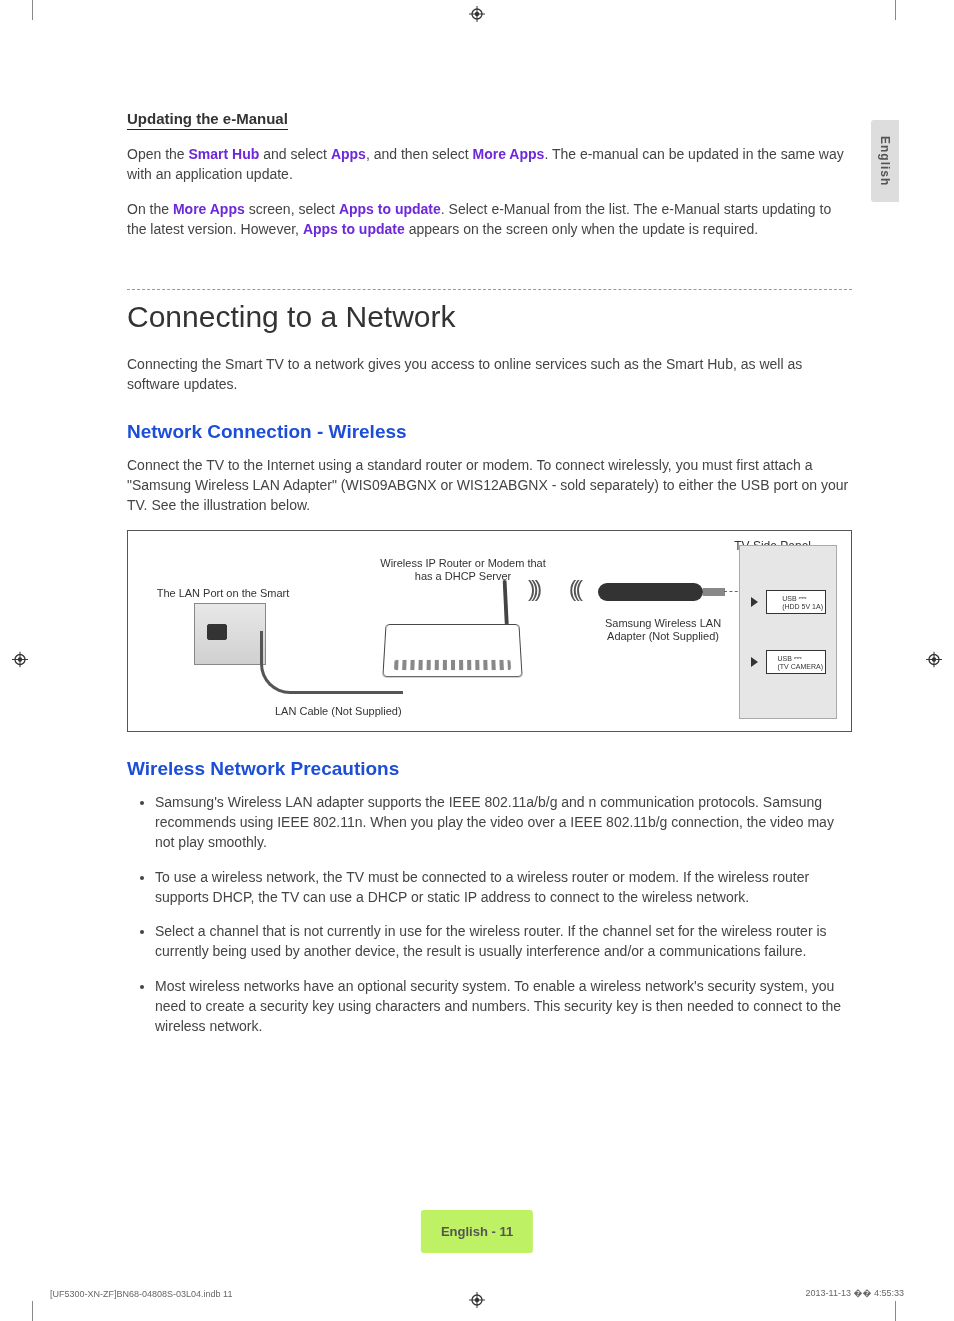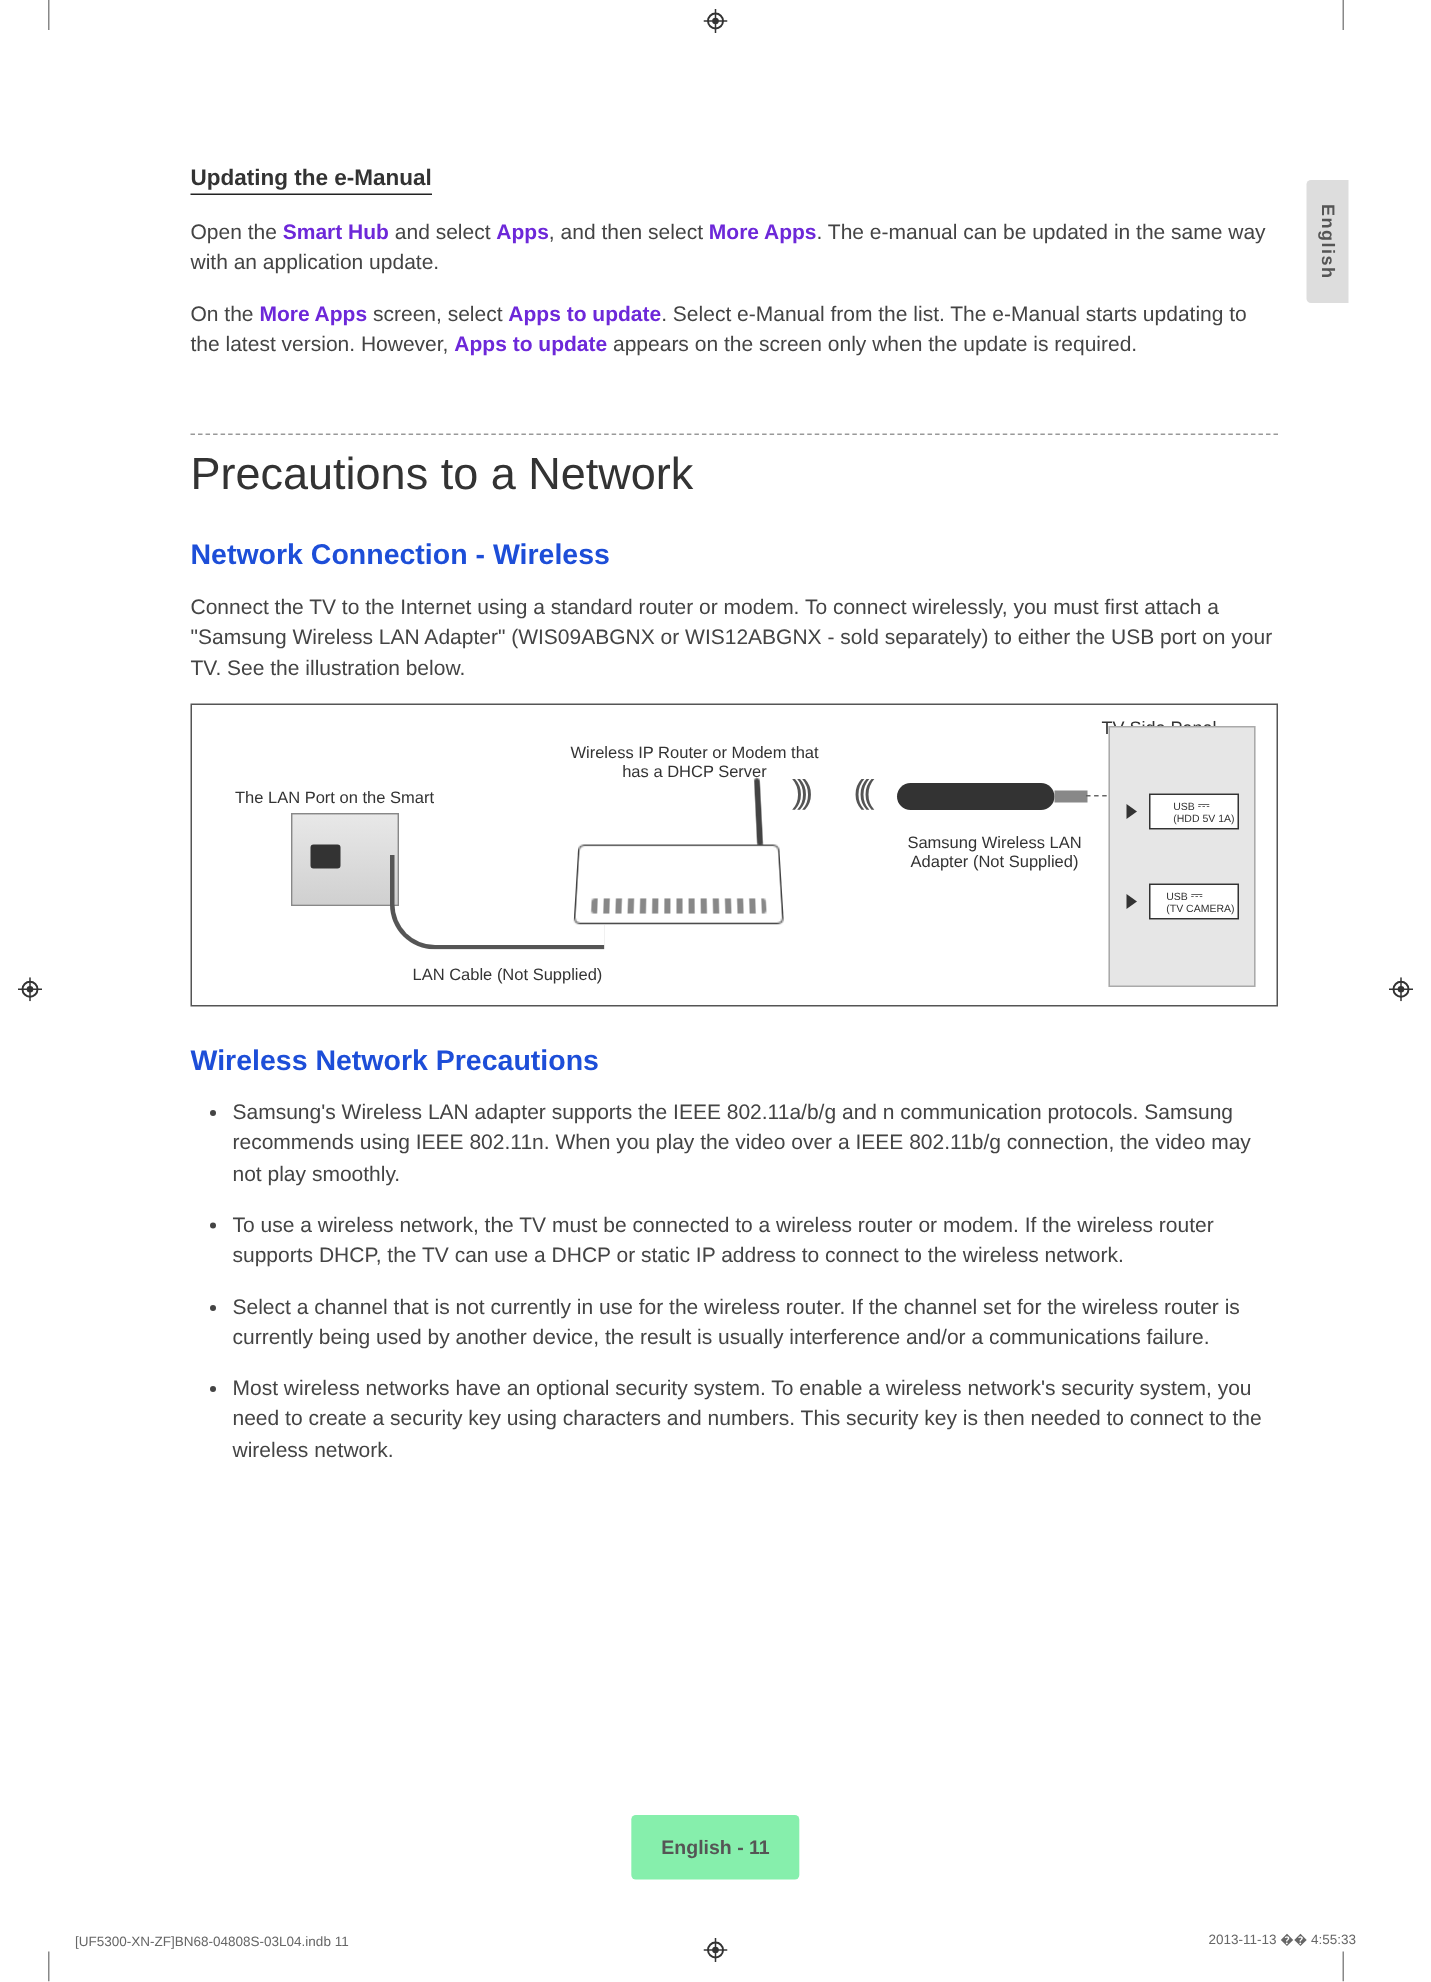--- a/index.html
+++ b/index.html
@@ -143,21 +143,21 @@
     margin:0;
   }
   ul.precautions li {
     margin-bottom: 14px;
     line-height: 1.45;
     color:#444;
   }
 
   .page-footer-box{
     position:absolute; bottom:68px; left:50%; transform:translateX(-50%);
-    background:#86efac; padding:14px 20px; border-radius:3px;
+    background:#bef264; padding:14px 20px; border-radius:3px;
     font-size:13px; font-weight:bold; color:#555;
   }
   .doc-footnote{
     position:absolute; bottom:22px; left:50px; font-size:9px; color:#666;
   }
   .doc-footnote-r{
     position:absolute; bottom:22px; right:50px; font-size:9px; color:#666;
   }
   .reg-icon{display:inline-block; width:16px; height:16px;}
 </style>
@@ -212,21 +212,22 @@
 
   <p>
     <span>Open the </span><span class="b">Smart Hub</span><span> and select </span><span class="b">Apps</span><span>, and then select </span><span class="b">More Apps</span><span>. The e-manual can be updated in the same way with an application update.</span>
   </p>
 
   <p>
     <span>On the </span><span class="b">More Apps</span><span> screen, select </span><span class="b">Apps to update</span><span>. Select e-Manual from the list. The e-Manual starts updating to the latest version. However, </span><span class="b">Apps to update</span><span> appears on the screen only when the update is required.</span>
   </p>
 
   <hr class="dash-divider">
-  <h1 class="section">Precautions to a Network</h1>
+  <h1 class="section">Connecting to a Network</h1>
+  <p>Connecting the Smart TV to a network gives you access to online services such as the Smart Hub, as well as software updates.</p>
 
   <h2 class="sub2">Network Connection - Wireless</h2>
   <p>Connect the TV to the Internet using a standard router or modem. To connect wirelessly, you must first attach a "Samsung Wireless LAN Adapter" (WIS09ABGNX or WIS12ABGNX - sold separately) to either the USB port on your TV. See the illustration below.</p>
 
   <div class="figure">
     <div class="fig-label tv-panel-lbl">TV Side Panel</div>
     <div class="fig-label wall-lbl">The LAN Port on the Smart</div>
     <div class="wall-port"></div>
     <div class="lan-cable"></div>
     <div class="fig-label lan-cable-lbl">LAN Cable (Not Supplied)</div>

